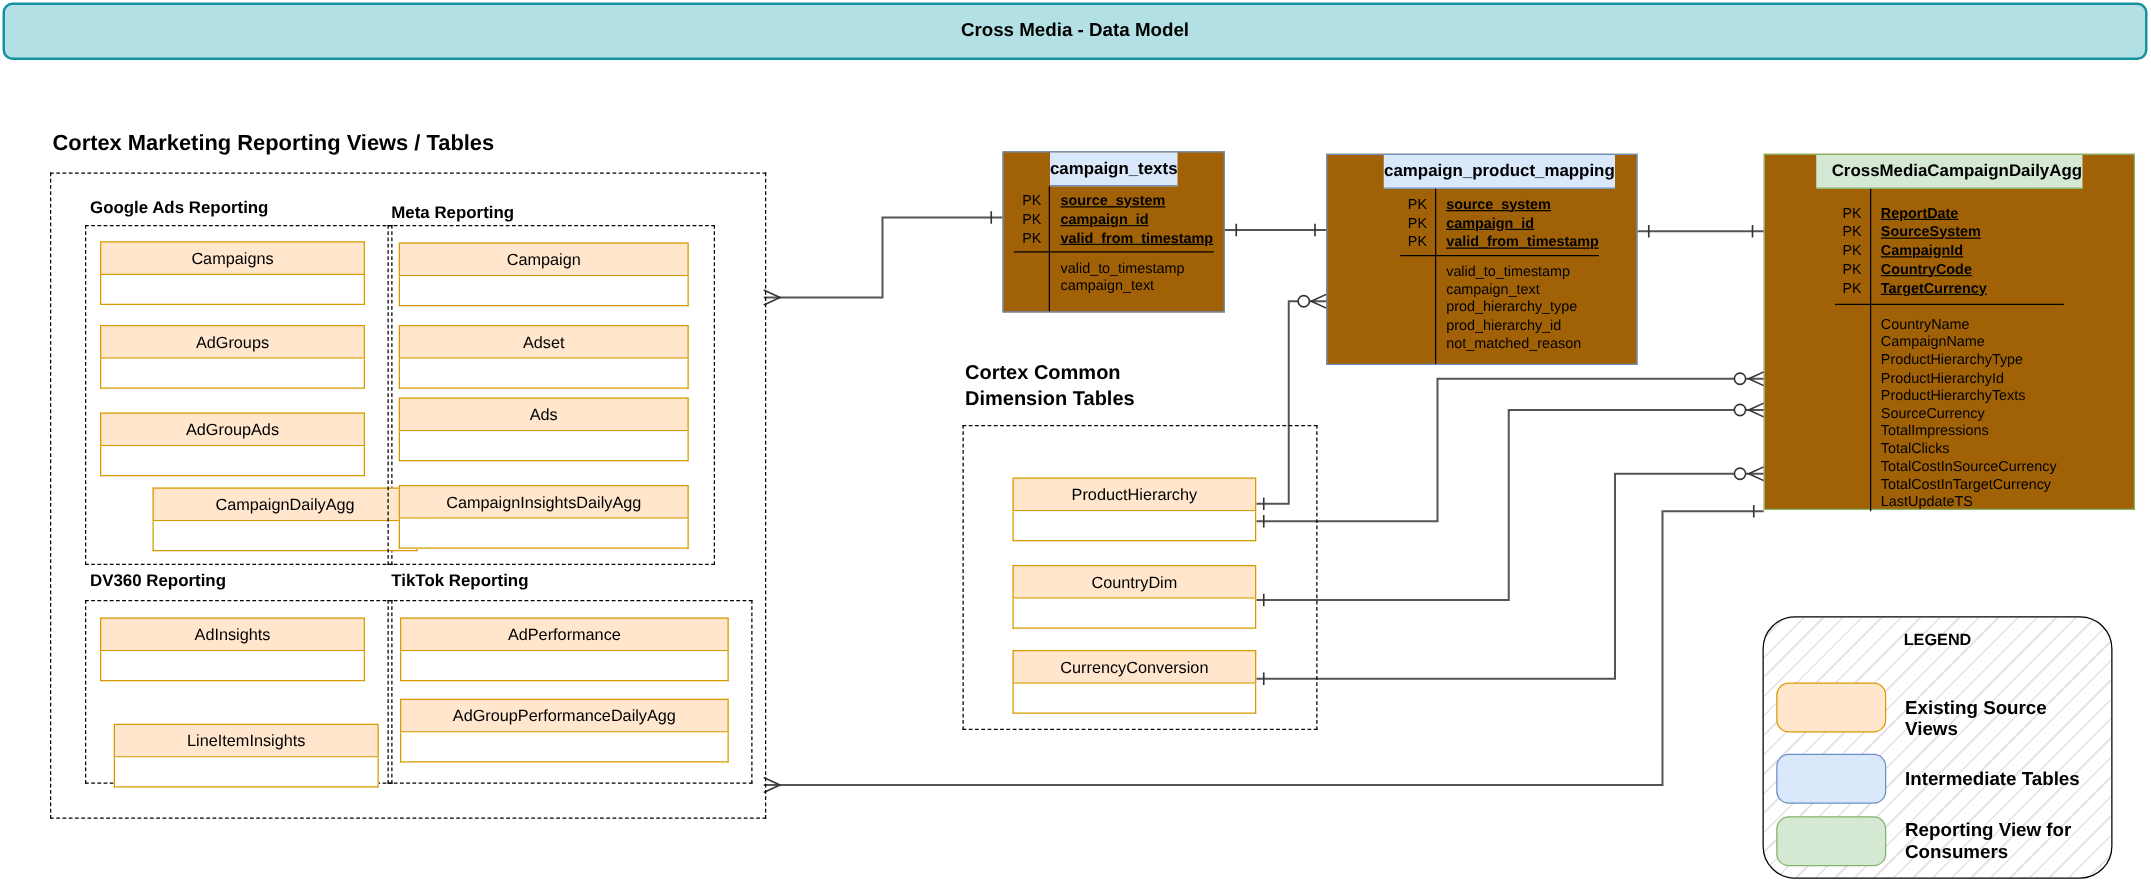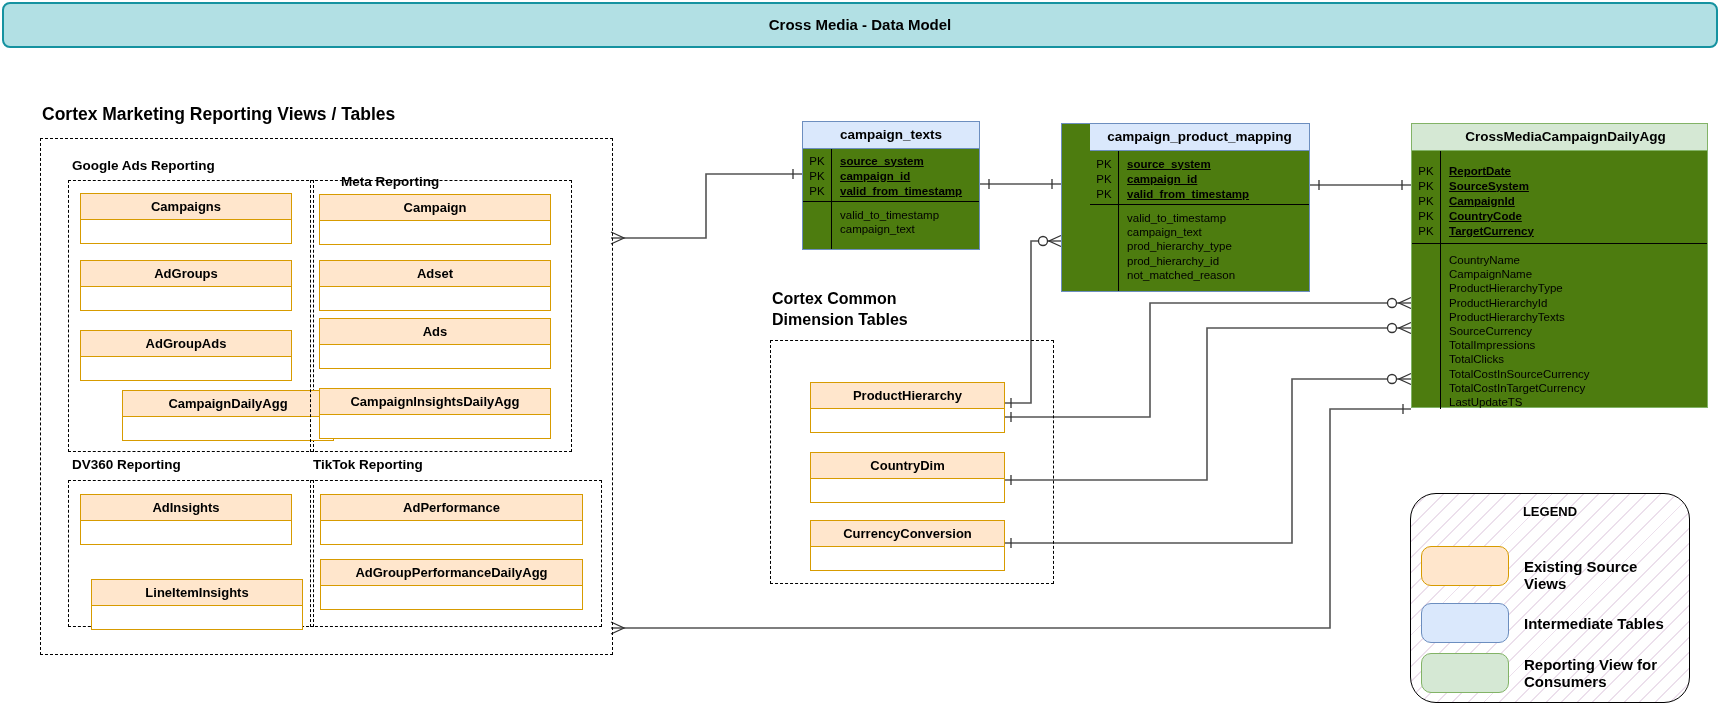--- a/index.html
+++ b/index.html
@@ -11,26 +11,26 @@
     background:#b2e0e4;border:2px solid#1592a0;border-radius:8px;
     text-align:center;line-height:42px;font-weight:bold;font-size:15px;}
 
   .main-heading{position:absolute;left:42px;top:104px;font-size:17.5px;font-weight:bold;}
 
   .dashed-box{position:absolute;border:1.6px dashed #000;background:transparent;}
   .group-label{position:absolute;font-size:13.5px;font-weight:bold;}
 
   .entity{position:absolute;}
   .ent-head{height:25px;line-height:25px;background:#ffe6cc;border:1.4px solid #d79b00;
-    text-align:center;font-weight:bold;font-size:13px;}
+    text-align:center;font-weight:normal;font-size:13px;}
   .ent-body{height:23px;background:#fff;border:1.4px solid #d79b00;border-top:none;}
 
   .dim-heading{position:absolute;font-size:16px;font-weight:bold;line-height:21px;}
 
-  .er-table{position:absolute;background:#4d7c0f;display:flex;flex-direction:column;box-sizing:border-box;}
+  .er-table{position:absolute;background:#a16207;display:flex;flex-direction:column;box-sizing:border-box;align-items:center;}
   .er-blue{border:1px solid #6c8ebf;}
   .er-green{border:1px solid #82b366;}
   .er-head{height:26px;line-height:26px;text-align:center;font-weight:bold;font-size:13.5px;flex:none;}
   .er-blue .er-head{background:#dae8fc;border-bottom:1px solid #6c8ebf;}
   .er-green .er-head{background:#d5e8d4;border-bottom:1px solid #82b366;padding-left:12px;}
   .er-rows{position:relative;flex:1;}
   .pk-vline{position:absolute;left:28px;top:0;bottom:0;width:1px;background:#000;}
   .pk-section{box-sizing:border-box;border-bottom:1px solid #000;}
   .pk-row{display:flex;height:15px;align-items:center;font-size:11.5px;}
   .pk-tag{width:28px;text-align:center;flex:none;}
@@ -107,21 +107,21 @@
   </div>
   <div class="entity" style="left:80px;top:260px;width:212px;">
     <div class="ent-head">AdGroups</div>
     <div class="ent-body"></div>
   </div>
   <div class="entity" style="left:80px;top:390px;width:212px;padding-left:42px;">
     <div class="ent-head">CampaignDailyAgg</div>
     <div class="ent-body"></div>
   </div>
 
-  <div class="group-label" style="left:313px;top:174px;margin-left:28px;">Meta Reporting</div>
+  <div class="group-label" style="left:313px;top:162px;">Meta Reporting</div>
   <div class="dashed-box" style="left:310px;top:180px;width:260px;height:270px;"></div>
   <div class="entity" style="left:319px;top:194px;width:232px;">
     <div class="ent-head">Campaign</div>
     <div class="ent-body"></div>
   </div>
   <div class="entity" style="left:319px;top:260px;width:232px;">
     <div class="ent-head">Adset</div>
     <div class="ent-body"></div>
   </div>
   <div class="entity" style="left:319px;top:318px;width:232px;">

